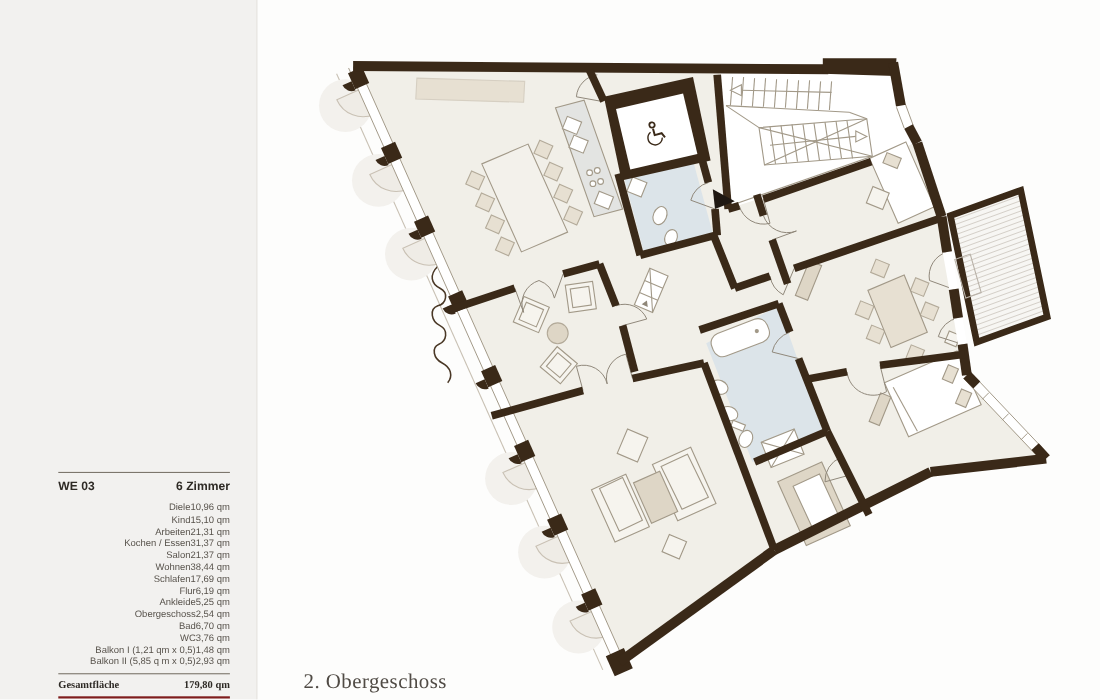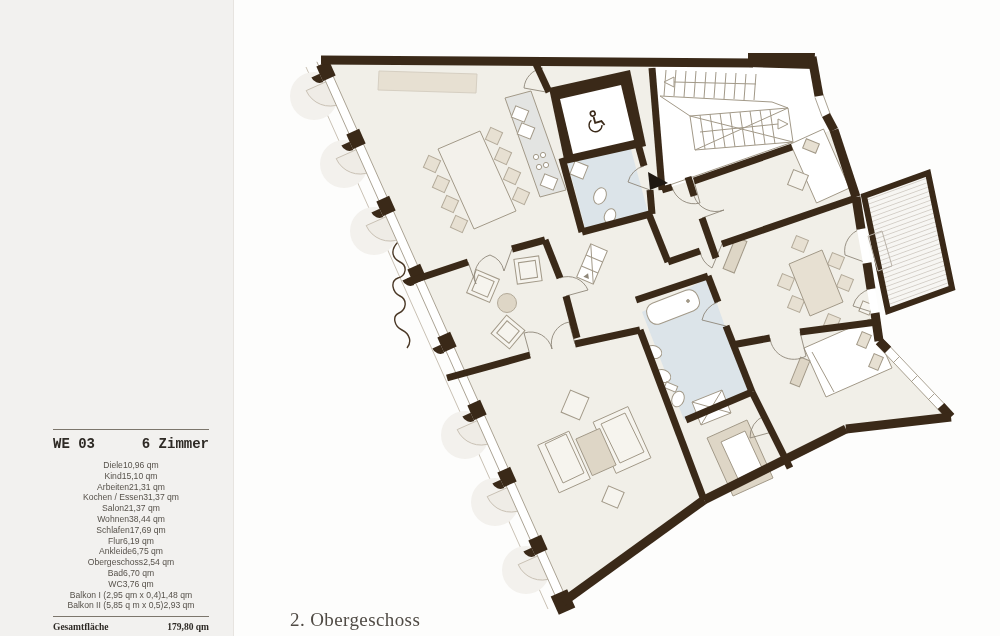--- a/index.html
+++ b/index.html
@@ -9,30 +9,30 @@
     --text:#57524b; --text-dark:#2e2a25; --rule:#7c766c; --counter:#e3e4e2;
   }
   *{margin:0;padding:0;box-sizing:border-box;}
   body{width:1000px;height:636px;position:relative;overflow:hidden;background:var(--page-bg);
        font-family:"Liberation Sans",sans-serif;}
   .left-col{position:absolute;left:0;top:0;width:234px;height:636px;background:var(--left-bg);
             border-right:1px solid #e7e4e0;}
   .plan-wrap{position:absolute;left:0;top:0;width:1000px;height:636px;}
   .legend{position:absolute;left:53px;top:429px;width:156px;}
   .legend .hdr{display:flex;justify-content:space-between;border-top:1px solid var(--rule);
-               padding-top:6px;font-family:Liberation Mono, monospace;font-weight:bold;
-               font-size:14px;color:var(--text-dark);text-align:right;}
+               padding-top:6px;font-family:Liberation Sans, sans-serif;font-weight:bold;
+               font-size:11px;color:var(--text-dark);text-align:right;}
   .legend .rows{margin-top:8px;}
-  .legend .row{display:flex;justify-content:center;font-size:8.6px;line-height:10.8px;
+  .legend .row{display:flex;justify-content:flex-end;font-size:8.6px;line-height:10.8px;
                color:var(--text);}
   .legend .total{display:flex;justify-content:space-between;margin-top:5px;padding:5px 0 5px 0;
-                 border-top:1px solid var(--rule);border-bottom:2px solid #0ea5e9;
+                 border-top:1px solid var(--rule);border-bottom:2px solid #7f1d1d;
                  font-family:"Liberation Serif",serif;font-weight:bold;font-size:9.5px;
                  color:var(--text-dark);}
-  .caption{position:absolute;left:290px;top:609px;font-family:"Liberation Serif",serif;
+  .caption{position:absolute;left:276px;top:609px;font-family:"Liberation Serif",serif;
            font-size:19px;letter-spacing:0.4px;color:#504b45;}
 </style>
 </head>
 <body>
 
 <div class="left-col"></div>
 
 <div class="plan-wrap">
 <svg width="1000" height="636" viewBox="0 0 1000 636">
 
@@ -400,36 +400,36 @@
     <div class="row">
         <span>Schlafen</span>
         <span>17,69 qm</span>
       </div>
     <div class="row">
         <span>Flur</span>
         <span>6,19 qm</span>
       </div>
     <div class="row">
         <span>Ankleide</span>
-        <span>6,75 qm</span>
+        <span>5,25 qm</span>
       </div>
     <div class="row">
         <span>Obergeschoss</span>
         <span>2,54 qm</span>
       </div>
     <div class="row">
         <span>Bad</span>
         <span>6,70 qm</span>
       </div>
     <div class="row">
         <span>WC</span>
         <span>3,76 qm</span>
       </div>
     <div class="row">
-        <span>Balkon I (2,95 qm x 0,4)</span>
+        <span>Balkon I (1,21 qm x 0,5)</span>
         <span>1,48 qm</span>
       </div>
     <div class="row">
         <span>Balkon II (5,85 q m x 0,5)</span>
         <span>2,93 qm</span>
       </div>
   </div>
   <div class="total">
     <span>Gesamtfläche</span>
     <span>179,80 qm</span>

